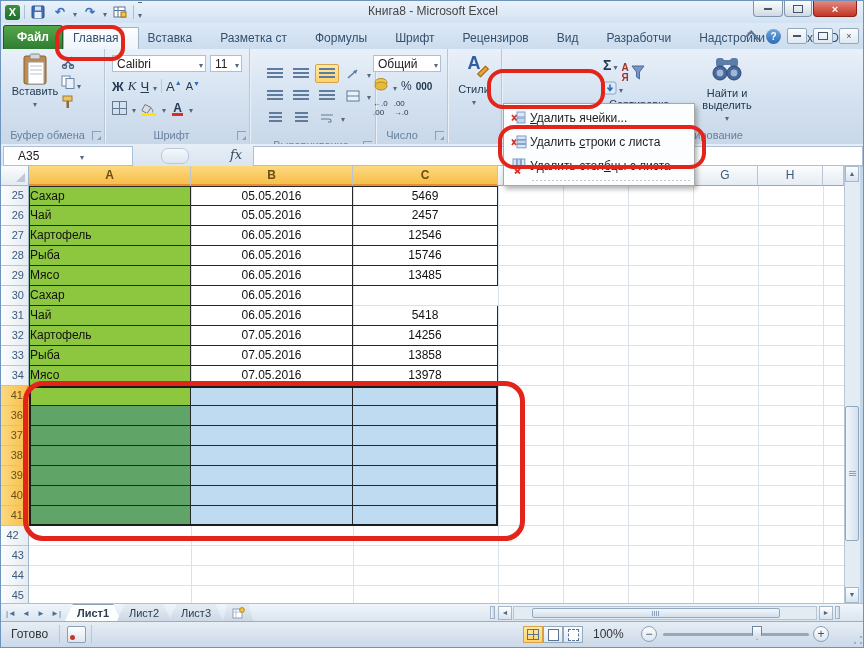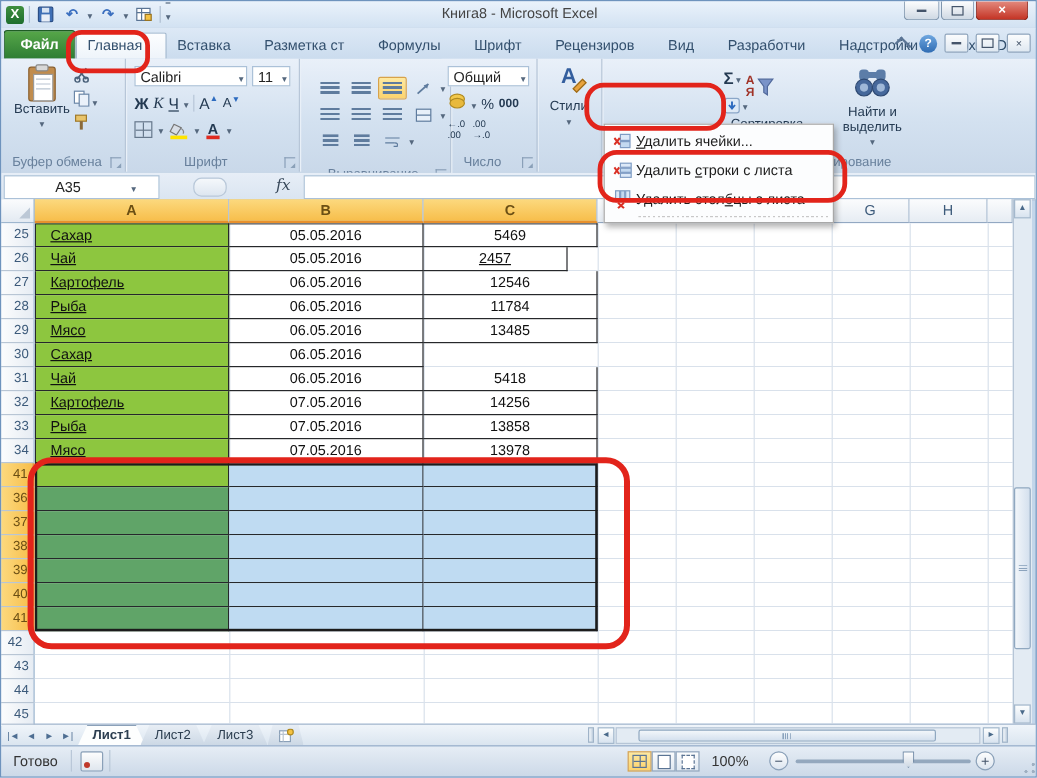--- a/index.html
+++ b/index.html
@@ -54,21 +54,21 @@
   .lbox.hl{background:linear-gradient(#fee9a0,#fcd36d);border:1px solid #d8a24a;border-radius:2px;}
   .yellowbar{position:absolute;left:1px;right:1px;bottom:0;height:3px;background:#ffe400;}
   .redbar{position:absolute;left:1px;right:1px;bottom:0;height:3px;background:#e02b20;}
   .border-ico{width:13px;height:12px;border:1px solid #66788c;
     background:linear-gradient(#66788c,#66788c) center/100% 1px no-repeat,linear-gradient(#66788c,#66788c) center/1px 100% no-repeat;}
   
   .fbar{position:absolute;left:0;top:143px;width:864px;height:22px;background:linear-gradient(#e7eef7,#dae5f1);
     border-bottom:1px solid #aebfd2;}
   .namebox{position:absolute;left:2px;top:2px;width:128px;height:18px;background:#fff;border:1px solid #abc1d8;
     font-size:12px;color:#222;display:flex;align-items:center;}
-  .namebox span{flex:1;padding-left:42px;}
+  .namebox span{flex:1;padding-left:14px;}
   .fgrip{position:absolute;left:160px;top:4px;width:26px;height:14px;border:1px solid #b9c8d9;border-radius:7px;
     background:linear-gradient(#f5f8fb,#dde6f0);}
   .fxbtn{position:absolute;left:222px;top:3px;width:26px;height:17px;font-family:"DejaVu Serif",serif;
     font-style:italic;font-size:13px;color:#3a4a5c;text-align:center;}
   .ffield{position:absolute;left:252px;top:2px;width:608px;height:18px;background:#fff;border:1px solid #abc1d8;}
   
   .corner{position:absolute;left:0;top:165px;width:28px;height:20px;background:linear-gradient(#fbfcfd,#e3eaf2);
     border-right:1px solid #9eb6ce;border-bottom:1px solid #9eb6ce;box-sizing:border-box;}
   .corner::after{content:"";position:absolute;right:3px;bottom:3px;border-left:9px solid transparent;border-bottom:9px solid #bcc8d6;}
   .colh{position:absolute;top:165px;height:20px;box-sizing:border-box;border-right:1px solid #b8c5d4;
@@ -79,21 +79,21 @@
     border-bottom:1px solid #b8c5d4;background:linear-gradient(90deg,#fbfcfd,#e6ecf3);
     font-size:11px;color:#3c5a7a;text-align:right;padding-right:4px;line-height:19px;}
   .rowh.sel{background:linear-gradient(90deg,#fcd97e,#f7be4b);border-right:2px solid #e8912d;color:#6b4f14;}
   .gridarea{position:absolute;left:28px;top:185px;width:815px;height:417px;background:#fff;
     background-image:repeating-linear-gradient(to bottom,transparent 0,transparent 19px,#d9e1eb 19px,#d9e1eb 20px);overflow:hidden;}
   .vline{position:absolute;top:0;bottom:0;width:1px;background:#d9e1eb;}
   .trow{position:absolute;left:0;display:flex;}
   .tcell{height:20px;box-sizing:border-box;border-right:1px solid #26282b;border-bottom:1px solid #26282b;
     font-size:12px;color:#111;line-height:19px;overflow:hidden;}
   .trow.first .tcell{border-top:1px solid #26282b;}
-  .tcell.name{padding-left:12px;text-decoration:underline;}
+  .tcell.name{padding-left:0;}
   .tcell.ctr{text-align:center;}
   .bg-green{background:#8dc63f;}
   .bg-green-sel{background:#60a468;}
   .bg-blue-sel{background:#bfdbf2;}
   .sel-outline{position:absolute;left:0;top:200px;width:469px;height:140px;border:2px solid #1c1c1c;box-sizing:border-box;pointer-events:none;}
   
   .vscroll{position:absolute;left:843px;top:165px;width:15px;height:437px;background:#e3ebf3;border-left:1px solid #b6c5d6;}
   .scbtn{position:absolute;left:0;width:14px;height:16px;background:linear-gradient(#fdfefe,#d8e3ef);
     border:1px solid #a4b8cc;box-sizing:border-box;font-size:7px;color:#4a6a8a;text-align:center;line-height:14px;}
   .vthumb{position:absolute;left:0;top:240px;width:14px;height:135px;background:linear-gradient(90deg,#f2f6fa,#d4e0ee);
@@ -493,31 +493,31 @@
       </div>
     <div id="tablerows">
         <div class="trow first" style="top: 0px; border-left: 1px solid rgb(38, 40, 43);">
           <div class="tcell name bg-green" style="width: 161px;">Сахар</div>
           <div class="tcell ctr" style="width: 162px;">05.05.2016</div>
           <div class="tcell ctr" style="width: 145px;">5469</div>
         </div>
         <div class="trow" style="top: 20px; border-left: 1px solid rgb(38, 40, 43);">
           <div class="tcell name bg-green" style="width: 161px;">Чай</div>
           <div class="tcell ctr" style="width: 162px;">05.05.2016</div>
-          <div class="tcell ctr" style="width: 120px; text-decoration: underline;">2457</div>
+          <div class="tcell ctr" style="width: 145px;">2457</div>
         </div>
         <div class="trow" style="top: 40px; border-left: 1px solid rgb(38, 40, 43);">
           <div class="tcell name bg-green" style="width: 161px;">Картофель</div>
           <div class="tcell ctr" style="width: 162px;">06.05.2016</div>
           <div class="tcell ctr" style="width: 145px;">12546</div>
         </div>
         <div class="trow" style="top: 60px; border-left: 1px solid rgb(38, 40, 43);">
           <div class="tcell name bg-green" style="width: 161px;">Рыба</div>
           <div class="tcell ctr" style="width: 162px;">06.05.2016</div>
-          <div class="tcell ctr" style="width: 145px;">11784</div>
+          <div class="tcell ctr" style="width: 145px;">15746</div>
         </div>
         <div class="trow" style="top: 80px; border-left: 1px solid rgb(38, 40, 43);">
           <div class="tcell name bg-green" style="width: 161px;">Мясо</div>
           <div class="tcell ctr" style="width: 162px;">06.05.2016</div>
           <div class="tcell ctr" style="width: 145px;">13485</div>
         </div>
         <div class="trow" style="top: 100px; border-left: 1px solid rgb(38, 40, 43);">
           <div class="tcell name bg-green" style="width: 161px;">Сахар</div>
           <div class="tcell ctr" style="width: 162px;">06.05.2016</div>
         </div>

